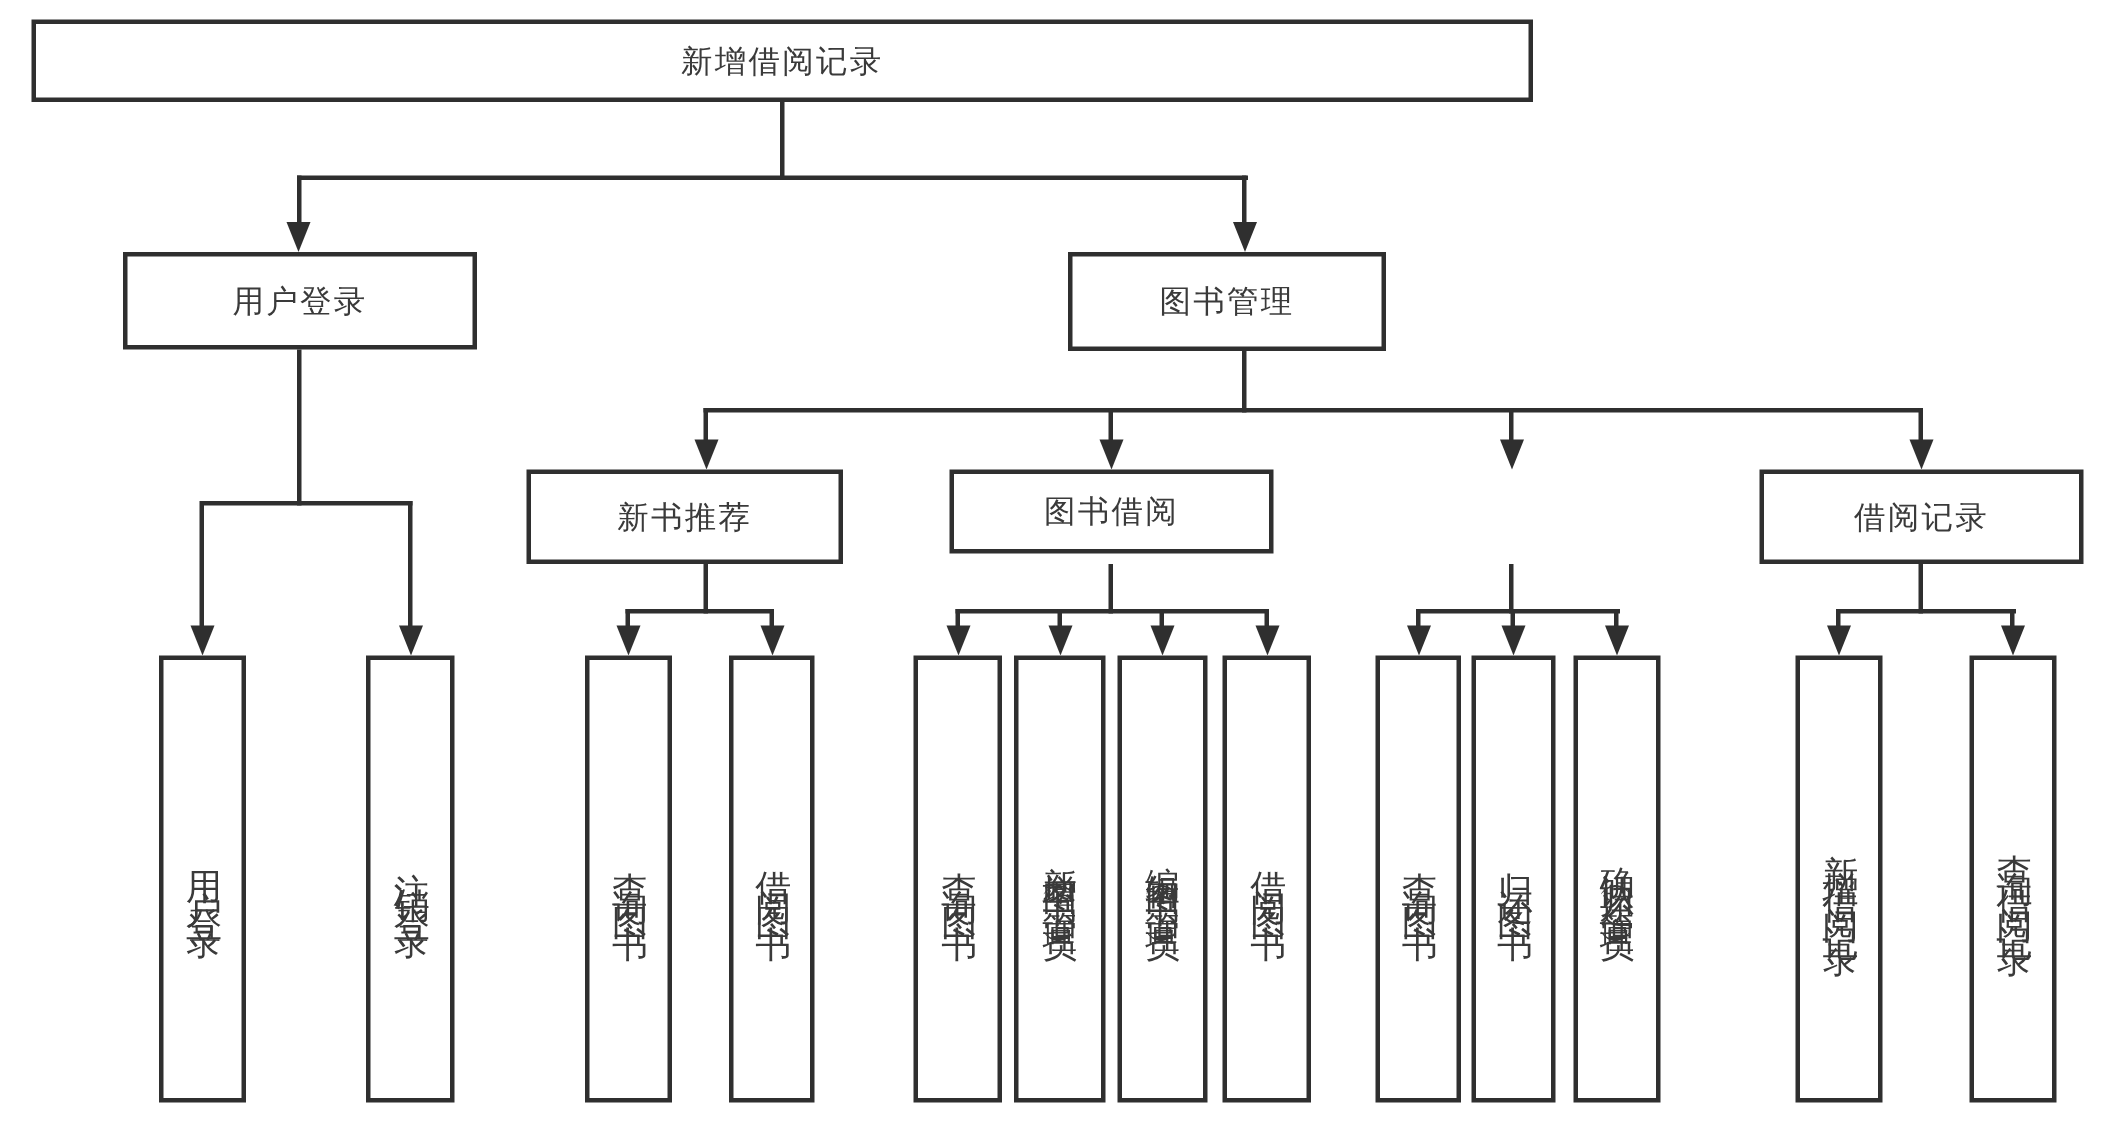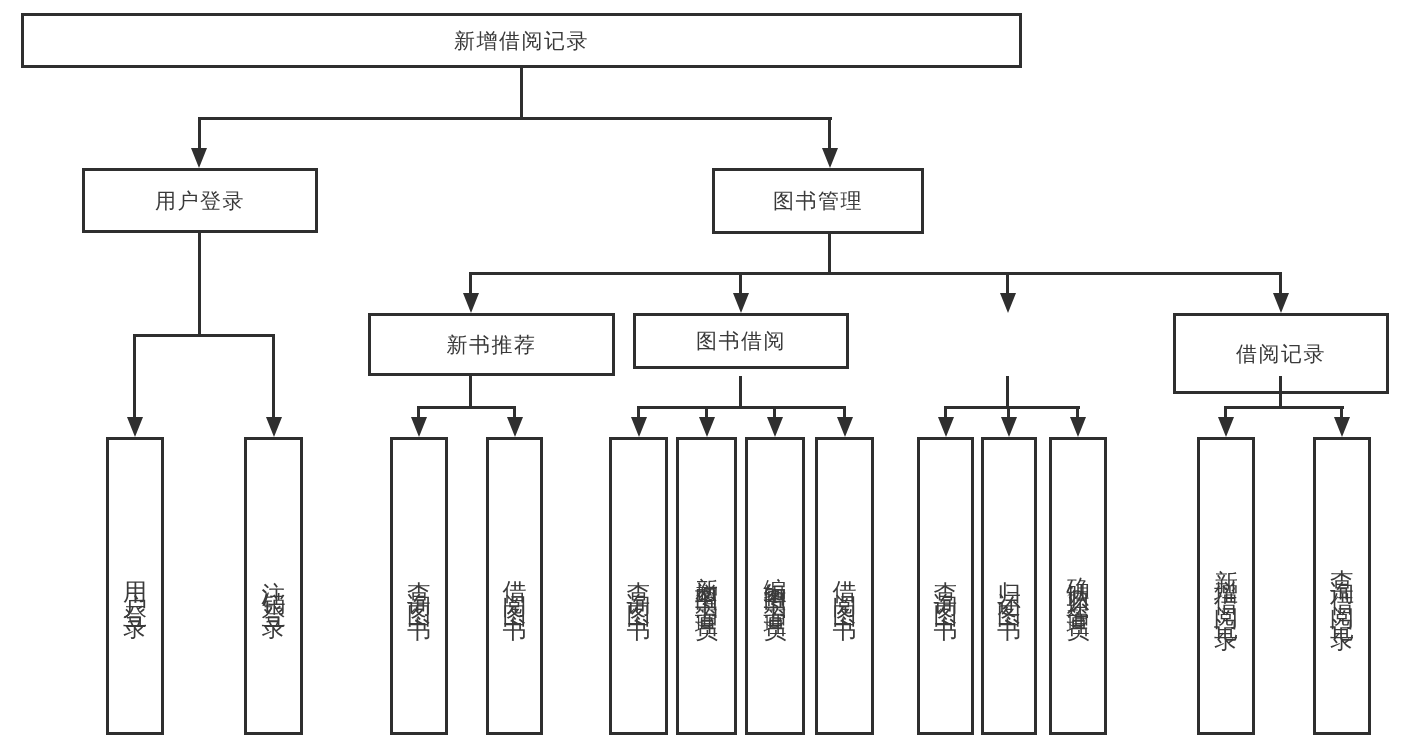--- a/index.html
+++ b/index.html
@@ -89,27 +89,27 @@
   <div class="hl" style="left:469px;top:272px;width:813px"></div>
   <div class="vl" style="left:469px;top:272px;height:26px"></div>
   <div class="arr" style="left:463px;top:293px"></div>
   <div class="vl" style="left:739px;top:272px;height:26px"></div>
   <div class="arr" style="left:733px;top:293px"></div>
   <div class="vl" style="left:1006px;top:272px;height:26px"></div>
   <div class="arr" style="left:1000px;top:293px"></div>
   <div class="vl" style="left:1279px;top:272px;height:26px"></div>
   <div class="arr" style="left:1273px;top:293px"></div>
 
-  <div class="node" style="left:368px;top:313px;width:247px;height:63px">
+  <div class="node" style="left:351px;top:313px;width:211px;height:63px">
     <span class="hlabel">新书推荐</span>
   </div>
   <div class="node" style="left:633px;top:313px;width:216px;height:56px">
     <span class="hlabel">图书借阅</span>
   </div>
-  <div class="node" style="left:1173px;top:313px;width:216px;height:81px">
+  <div class="node" style="left:1173px;top:313px;width:216px;height:63px">
     <span class="hlabel">借阅记录</span>
   </div>
 
   <div class="vl" style="left:469px;top:376px;height:33px"></div>
   <div class="vl" style="left:739px;top:376px;height:33px"></div>
   <div class="vl" style="left:1006px;top:376px;height:33px"></div>
   <div class="vl" style="left:1279px;top:376px;height:33px"></div>
 
   <div class="hl" style="left:417px;top:406px;width:99px"></div>
   <div class="hl" style="left:637px;top:406px;width:209px"></div>

